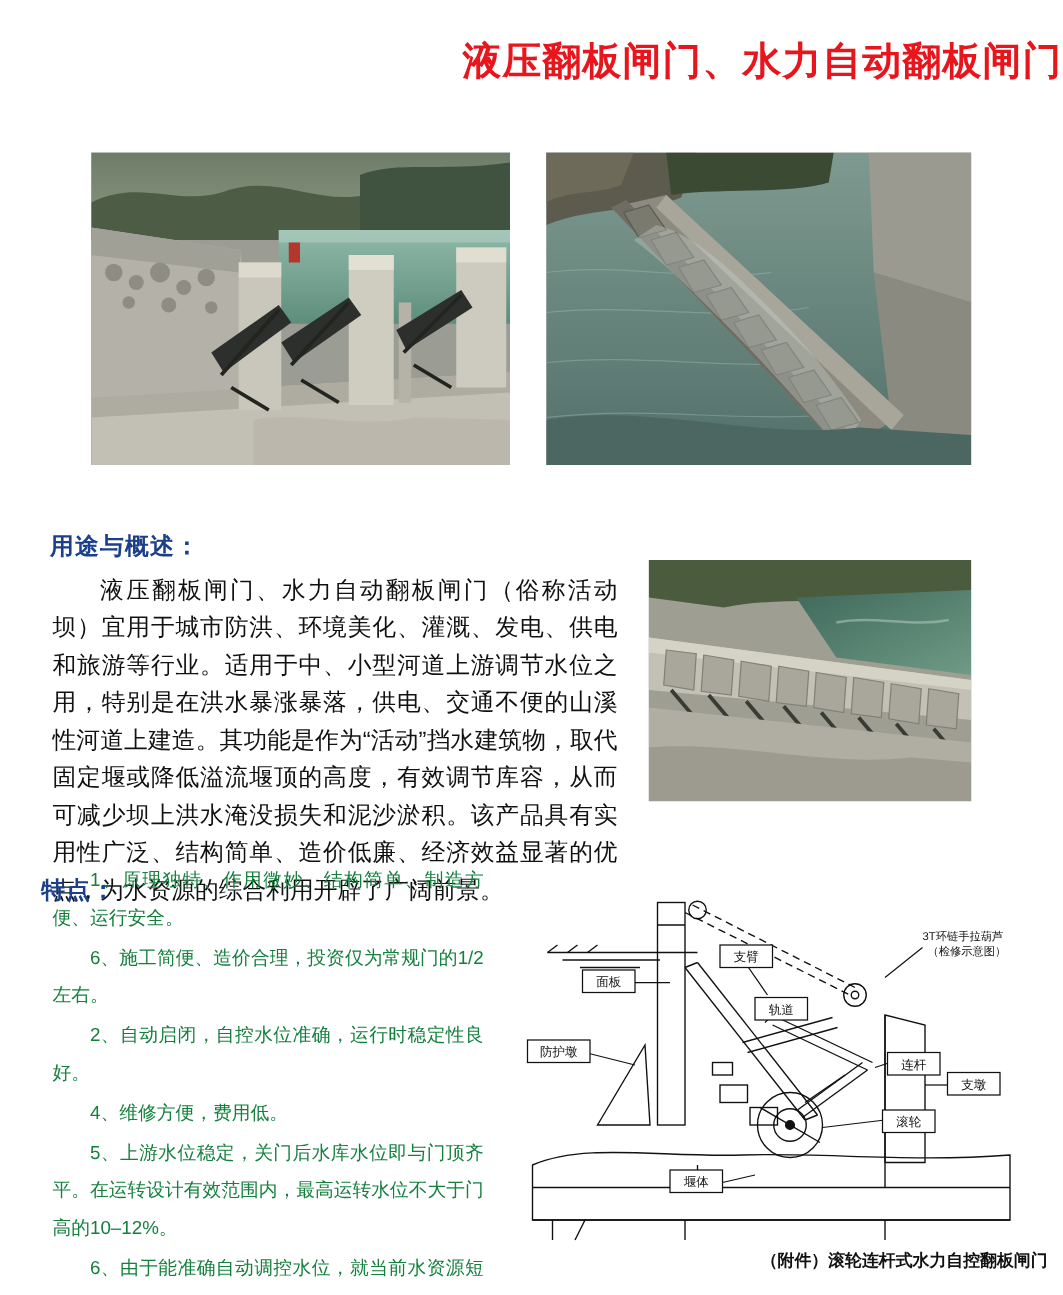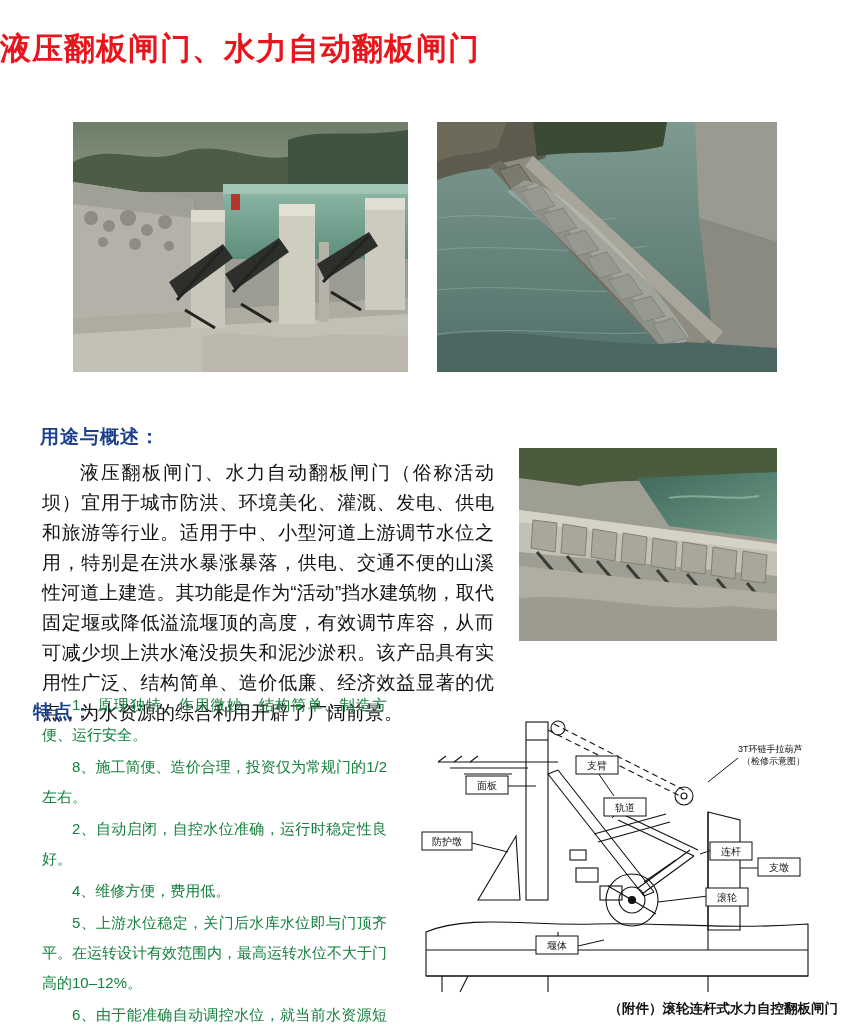--- a/index.html
+++ b/index.html
@@ -20,21 +20,21 @@
     width: 850px;
     height: 1036px;
   }
 
   
   .title {
     position: absolute;
     top: 28px;
     left: 0;
     width: 850px;
-    text-align: left;
+    text-align: right;
     font-size: 31px;
     font-weight: bold;
     color: #e8151c;
     letter-spacing: 1px;
     font-family: "Liberation Sans", sans-serif;
   }
 
   
   .photo {
     position: absolute;
@@ -290,21 +290,21 @@
       </g>
 
       <path d="M0 118 L258 146 L258 193 L0 193 Z" fill="#b0ada2"></path>
       <path d="M0 150 C70 144 140 166 210 158 L258 162 L258 193 L0 193 Z" fill="#9d9a8f"></path>
     </svg>
   </div>
 
   <div class="section-head head-features">特点：</div>
   <div class="features-list">
     <p class="feature-item">1、原理独特、作用微妙、结构简单、制造方便、运行安全。</p>
-    <p class="feature-item">8、施工简便、造价合理，投资仅为常规门的1/2左右。</p>
+    <p class="feature-item">6、施工简便、造价合理，投资仅为常规门的1/2左右。</p>
     <p class="feature-item">2、自动启闭，自控水位准确，运行时稳定性良好。</p>
     <p class="feature-item">4、维修方便，费用低。</p>
     <p class="feature-item">5、上游水位稳定，关门后水库水位即与门顶齐平。在运转设计有效范围内，最高运转水位不大于门高的10–12%。</p>
     <p class="feature-item">6、由于能准确自动调控水位，就当前水资源短缺，在合理使用和利用水资源有其独到之处。</p>
   </div>
 
   <div class="diagram-wrap">
     <svg width="430" height="300" viewBox="0 0 430 300">
       <g stroke="#111" fill="none" stroke-width="1.1">
 

